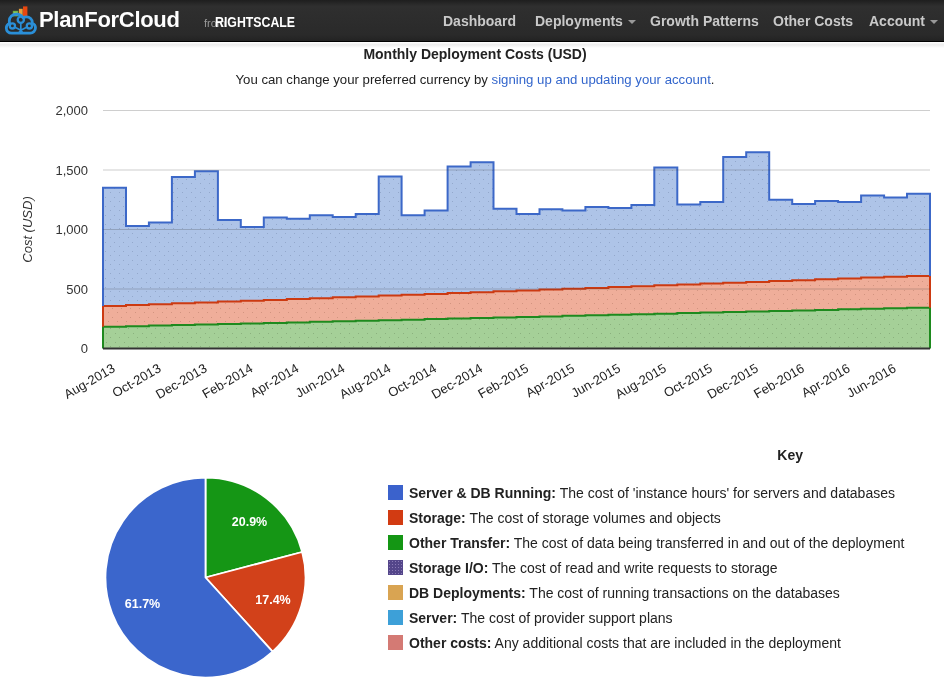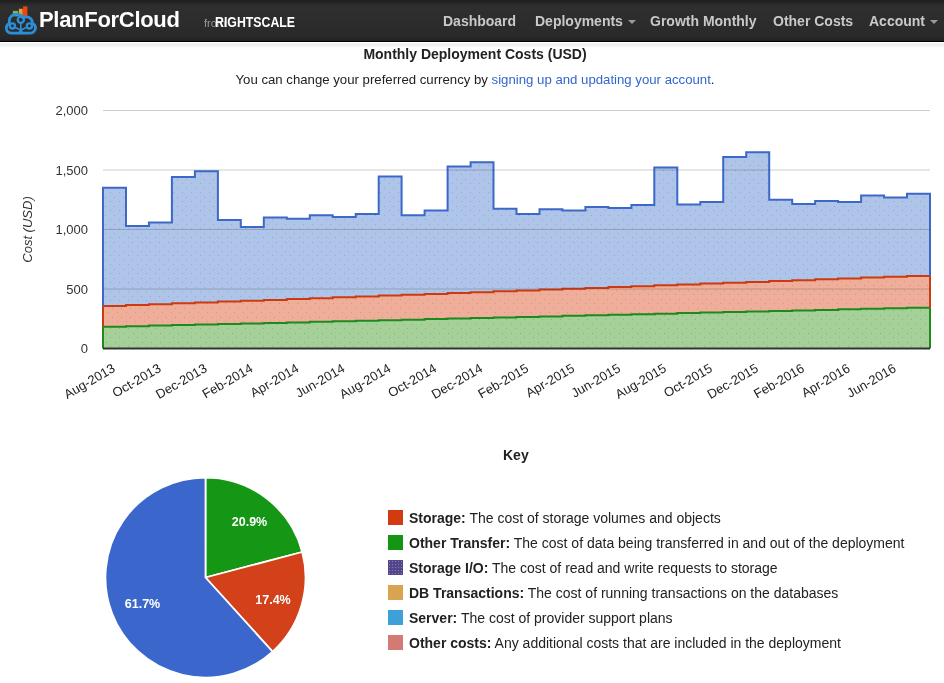--- a/index.html
+++ b/index.html
@@ -8,21 +8,21 @@
      background:linear-gradient(#1e1e1e,#2f2f2f 15%,#2a2a2a 85%,#222222);border-bottom:1px solid #000;}
   .navlink{position:absolute;top:13px;font-size:14px;font-weight:bold;color:#c9c9c9;white-space:nowrap;}
   .caret{display:inline-block;width:0;height:0;border-left:4px solid transparent;border-right:4px solid transparent;border-top:4px solid #999;margin-left:5px;vertical-align:2px;}
   #logotext{position:absolute;left:39px;top:7px;font-size:22px;font-weight:bold;color:#fff;letter-spacing:-0.3px;}
   #fromtext{position:absolute;left:204px;top:17px;font-size:11px;color:#999;}
   #rstext{position:absolute;left:215px;top:14px;font-size:14px;font-weight:bold;color:#fff;letter-spacing:0px;transform:scaleX(0.88);transform-origin:left;}
   #title{position:absolute;left:3px;top:46px;width:944px;text-align:center;font-size:14px;font-weight:bold;color:#222;}
   #subtitle{position:absolute;left:3px;top:72px;width:944px;text-align:center;font-size:13.2px;color:#222;}
   #subtitle a{color:#3366cc;text-decoration:none;}
   #pietitle{position:absolute;left:55px;top:447px;width:300px;text-align:center;font-size:14px;font-weight:bold;color:#222;}
-  #keytitle{position:absolute;left:503px;top:447px;width:300px;text-align:left;font-size:14px;font-weight:bold;color:#222;}
+  #keytitle{position:absolute;left:503px;top:447px;width:300px;text-align:right;font-size:14px;font-weight:bold;color:#222;}
   .lrow{position:absolute;left:388px;font-size:14px;color:#222;white-space:nowrap;}
   .sq{display:inline-block;width:15px;height:15px;margin-right:6px;vertical-align:-2px;}
 </style></head>
 <body>
 <div id="page">
   <div id="nav">
     <svg id="cloudlogo" style="position:absolute;left:4px;top:0px" width="34" height="40" viewBox="0 0 34 40">
       <rect x="8.8" y="10.8" width="5.5" height="5.6" fill="#6aaa3a"></rect>
       <rect x="9.6" y="11.6" width="3.9" height="4.0" fill="#8cc45e"></rect>
       <rect x="14.9" y="8.8" width="3.8" height="7.6" fill="#e8a03c"></rect>
@@ -32,21 +32,21 @@
       <circle cx="8.4" cy="25.9" r="2.6" fill="none" stroke="#2a8fd8" stroke-width="2.3"></circle>
       <circle cx="25.4" cy="25.9" r="2.6" fill="none" stroke="#2a8fd8" stroke-width="2.3"></circle>
       <path d="M16.8,22.8 L16.8,31.2 M11,27.3 L16.8,30.3 M22.6,27.3 L16.8,30.3" fill="none" stroke="#2a8fd8" stroke-width="1.7"></path>
       <path d="M16.8,29.5 l2.3,2.3 l-2.3,2.3 l-2.3,-2.3 Z" fill="#2a8fd8"></path>
     </svg>
     <div id="logotext">PlanForCloud</div>
     <div id="fromtext">from</div>
     <div id="rstext">RIGHTSCALE</div>
     <div class="navlink" style="left:443px">Dashboard</div>
     <div class="navlink" style="left:535px">Deployments<span class="caret"></span></div>
-    <div class="navlink" style="left:650px">Growth Monthly</div>
+    <div class="navlink" style="left:650px">Growth Patterns</div>
     <div class="navlink" style="left:773px">Other Costs</div>
     <div class="navlink" style="left:869px">Account<span class="caret"></span></div>
   </div>
   <div style="position:absolute;left:0;top:42px;width:944px;height:6px;background:linear-gradient(#ffffff,#ededed 45%,#ffffff)"></div>
   <div id="title">Monthly Deployment Costs (USD)</div>
   <div id="subtitle">You can change your preferred currency by <a href="#">signing up and updating your account</a>.</div>
   <svg id="chart" style="position:absolute;left:0;top:0" width="944" height="420" viewBox="0 0 944 420">
     <defs>
       <pattern id="dotb" width="9" height="9" patternUnits="userSpaceOnUse">
           <rect width="9" height="9" fill="#aec4e8"></rect>
@@ -114,18 +114,19 @@
     <path d="M105.5,105.5 L105.5,5.5 A100,100 0 0 1 202.2,80.0 Z" fill="#159615" stroke="#fff" stroke-width="1.8"></path>
     <path d="M105.5,105.5 L202.2,80.0 A100,100 0 0 1 172.6,179.6 Z" fill="#d2411a" stroke="#fff" stroke-width="1.8"></path>
     <path d="M105.5,105.5 L172.6,179.6 A100,100 0 1 1 105.5,5.5 Z" fill="#3b66cc" stroke="#fff" stroke-width="1.8"></path>
     <g font-size="12.5" font-weight="bold" fill="#fff" text-anchor="middle">
       <text x="149.5" y="54">20.9%</text>
       <text x="173" y="131.5">17.4%</text>
       <text x="42.5" y="135.5">61.7%</text>
     </g>
   </svg>
   <div id="keytitle">Key</div>
+<div class="lrow" style="top:485px"><span class="sq" style="background:#3b62cc"></span><b>Server &amp; DB Running:</b> The cost of 'instance hours' for servers and databases</div>
 <div class="lrow" style="top:510px"><span class="sq" style="background:#d23b12"></span><b>Storage:</b> The cost of storage volumes and objects</div>
 <div class="lrow" style="top:535px"><span class="sq" style="background:#149614"></span><b>Other Transfer:</b> The cost of data being transferred in and out of the deployment</div>
 <div class="lrow" style="top:560px"><span class="sq" style="background:#54468a;background-image:radial-gradient(#8a7ab6 0.8px, transparent 1px);background-size:3px 3px"></span><b>Storage I/O:</b> The cost of read and write requests to storage</div>
-<div class="lrow" style="top:585px"><span class="sq" style="background:#d9a452"></span><b>DB Transactions:</b> The cost of running transactions on the databases</div>
+<div class="lrow" style="top:585px"><span class="sq" style="background:#d9a452"></span><b>DB Deployments:</b> The cost of running transactions on the databases</div>
 <div class="lrow" style="top:610px"><span class="sq" style="background:#3da0d8"></span><b>Server:</b> The cost of provider support plans</div>
 <div class="lrow" style="top:635px"><span class="sq" style="background:#d47a74"></span><b>Other costs:</b> Any additional costs that are included in the deployment</div>
 </div>
 </body></html>

